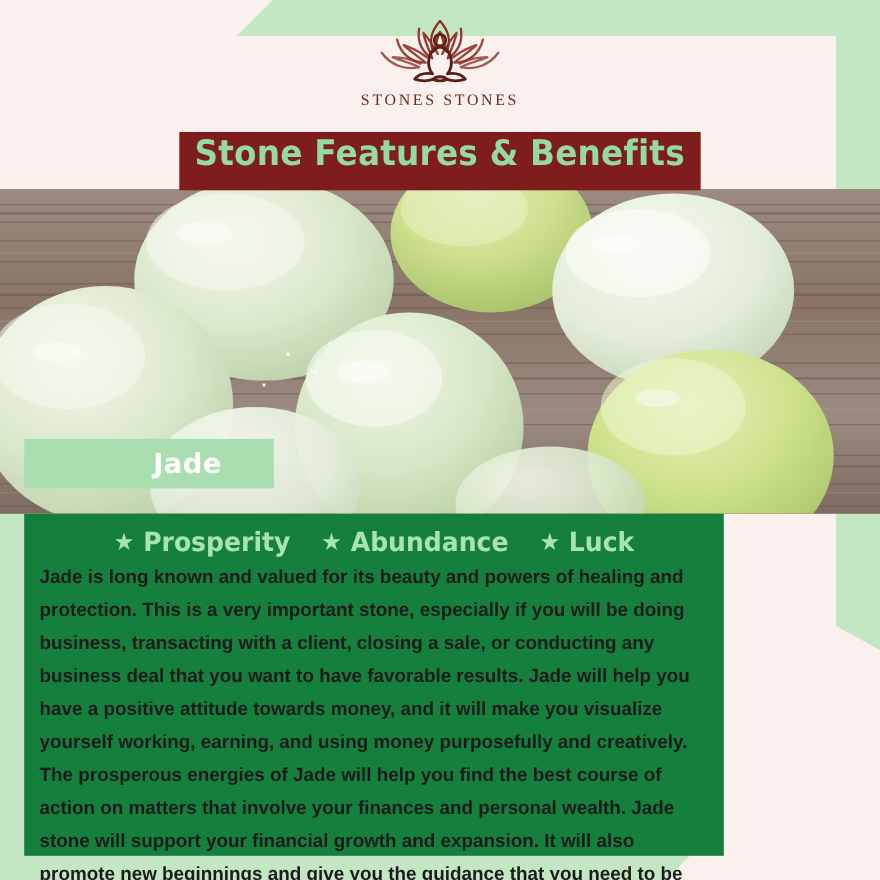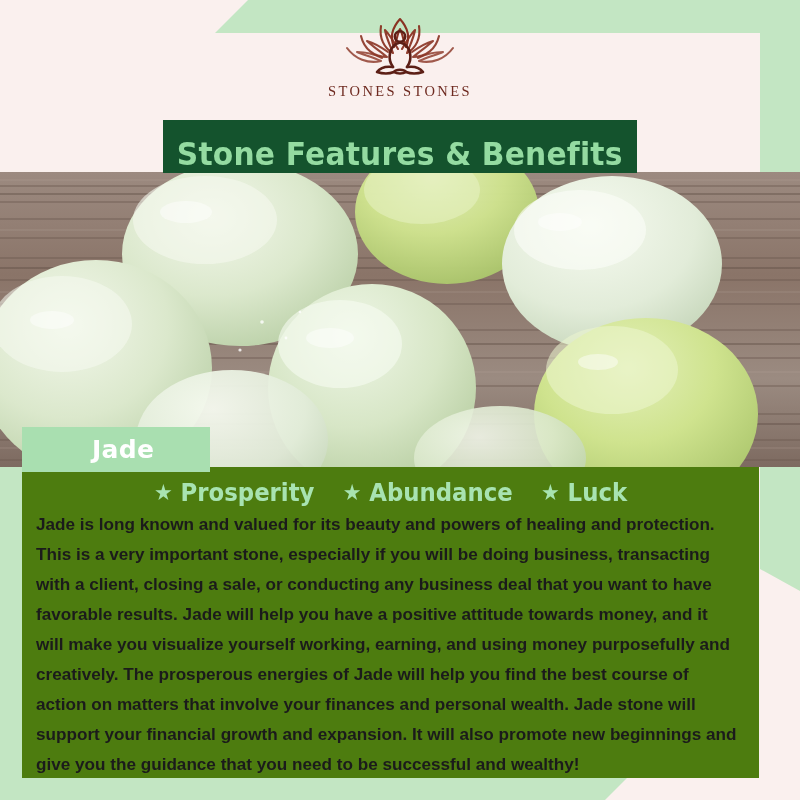--- a/index.html
+++ b/index.html
@@ -46,22 +46,22 @@
   #logo-text{
     margin-top:3px;
     font-family:"Liberation Serif", serif;
     font-size:14.5px;letter-spacing:2.4px;
     color:#6e2a20;font-weight:400;
   }
 
   
   #title-box{
     position:absolute;left:163px;top:120px;width:474px;height:53px;
-    background:#14532d;
-    display:flex;align-items:flex-end;justify-content:center;
+    background:#7f1d1d;
+    display:flex;align-items:flex-start;justify-content:center;
     z-index:7;
   }
   #title-text{
     font-family:"DejaVu Sans", sans-serif;
     font-weight:bold;
     font-size:32px;
     color:#94dba1;
     letter-spacing:.2px;
     transform:scaleX(.93);
     white-space:nowrap;
@@ -69,34 +69,34 @@
 
   
   #photo{
     position:absolute;left:0;top:172px;width:800px;height:295px;
     overflow:hidden;background:#8d7b72;z-index:2;
   }
   #photo svg{display:block;width:800px;height:295px;}
 
   
   #jade-banner{
-    position:absolute;left:22px;top:427px;width:188px;height:45px;
+    position:absolute;left:22px;top:399px;width:227px;height:45px;
     background:#a9dfb0;z-index:5;
-    display:flex;align-items:center;
+    display:flex;align-items:center;justify-content:center;
   }
   #jade-label{
     color:#ffffff;font-weight:bold;font-size:25px;
     margin-left:70px;letter-spacing:.3px;
     font-family:"DejaVu Sans", sans-serif;
   }
 
   
   #content{
-    position:absolute;left:22px;top:467px;width:737px;height:311px;
-    background:#4d7c0f;z-index:4;
+    position:absolute;left:22px;top:467px;width:636px;height:311px;
+    background:#15803d;z-index:4;
   }
   #content-pad{padding:0 4px;}
   #benefits{
     text-align:center;
     padding-top:12px;
     font-family:"DejaVu Sans", sans-serif;
     font-weight:bold;
     font-size:24px;
     color:#a8e3b1;
     white-space:nowrap;

